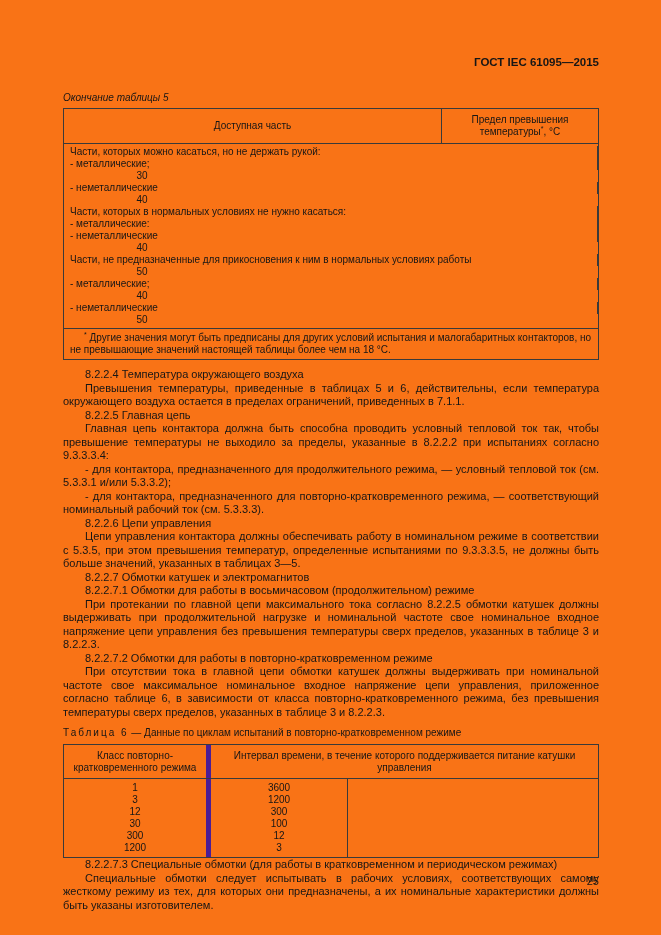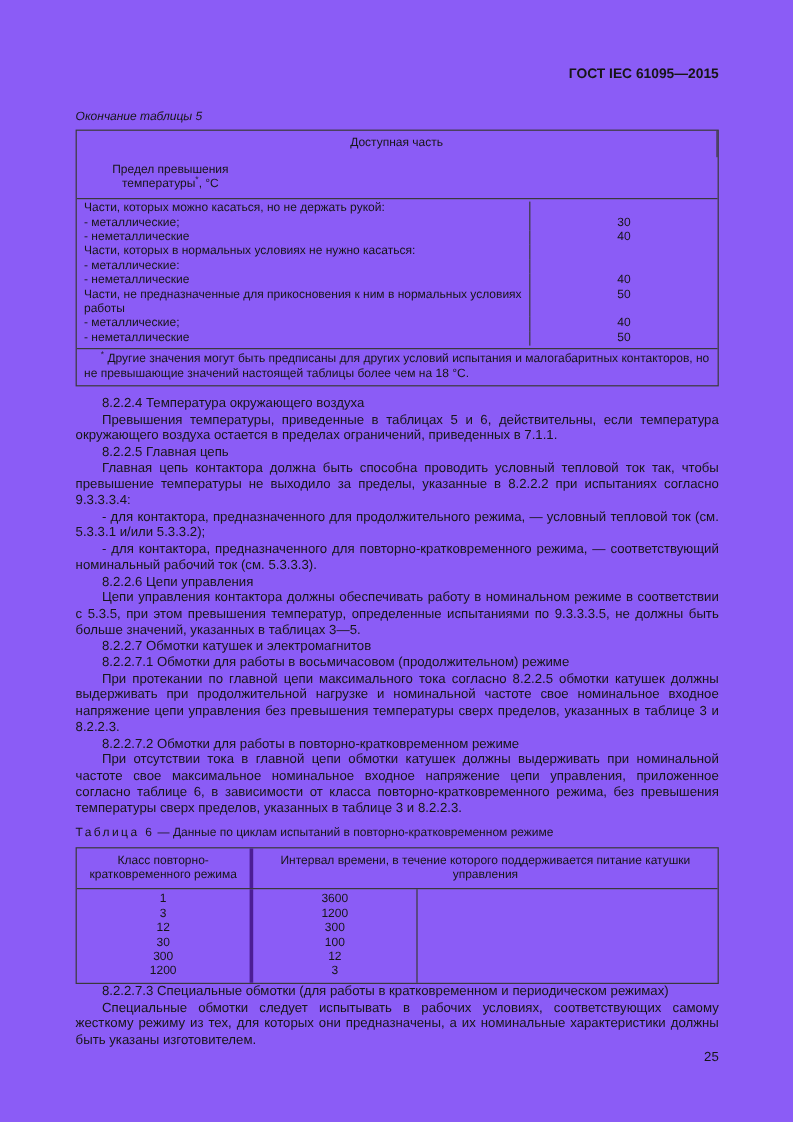--- a/index.html
+++ b/index.html
@@ -1,21 +1,21 @@
 <!DOCTYPE html>
 <html><head>
 <meta charset="utf-8">
 <style>
   * { box-sizing: border-box; margin: 0; padding: 0; }
   html, body { background: #ffffff; }
   .page {
     position: relative;
     width: 661px;
     height: 935px;
-    background: #8b5cf6;
+    background: #f97316;
     font-family: "Liberation Sans", "DejaVu Sans", sans-serif;
     color: #161616;
     overflow: hidden;
   }
   .content {
     position: absolute;
     left: 63px;
     top: 56px;
     width: 536px;
   }
@@ -27,35 +27,35 @@
     margin-bottom: 23px;
   }
   .t5-caption {
     font-style: italic;
     font-size: 10px;
     line-height: 11px;
     margin-bottom: 5px;
   }
   
   .t5 { border: 1px solid #3a3a3a; font-size: 10px; }
-  .t5-head { display: flex; border-bottom: 1px solid #3a3a3a; flex-direction: column; }
+  .t5-head { display: flex; border-bottom: 1px solid #3a3a3a; }
   .t5-h1 {
     flex: 1;
     border-right: 1px solid #3a3a3a;
     display: flex; align-items: center; justify-content: center;
     text-align: center; padding: 5px 4px; line-height: 12px;
   }
   .t5-h2 {
     width: 156px;
     display: flex; align-items: center; justify-content: center;
     text-align: center; padding: 5px 8px; line-height: 12px;
     flex-wrap: wrap;
   }
   .t5-body { padding: 2px 0; }
-  .t5-row { display: flex; align-items: stretch; }
+  .t5-row { display: flex; align-items: stretch; flex-direction: column; }
   .t5-part {
     flex: 1;
     padding: 0 6px;
     line-height: 12px;
   }
   .t5-val {
     width: 156px;
     text-align: center;
     line-height: 12px;
   }
@@ -83,21 +83,21 @@
     margin-top: 8px;
     margin-bottom: 6px;
   }
   .t6-label { letter-spacing: 2px; }
   .t6 { border: 1px solid #3a3a3a; font-size: 10px; }
   .t6-head { display: flex; border-bottom: 1px solid #3a3a3a; align-items: stretch; }
   .t6-hc {
     display: flex; align-items: center; justify-content: center;
     text-align: center; padding: 5px 6px; line-height: 11.5px;
   }
-  .c1 { width: 147px; border-right: 3px solid #4c1d95; }
+  .c1 { width: 147px; border-right: 5px solid #4c1d95; }
   .c2 { width: 137px; border-right: 1px solid #3a3a3a; }
   .c3 { flex: 1; }
   .t6-body { display: flex; align-items: stretch; }
   .t6-col { padding: 3px 0; }
   .t6-v { text-align: center; line-height: 12px; }
   .t6-note {
     display: flex; align-items: center;
     padding: 4px 10px;
     line-height: 12px;
     text-align: left;

